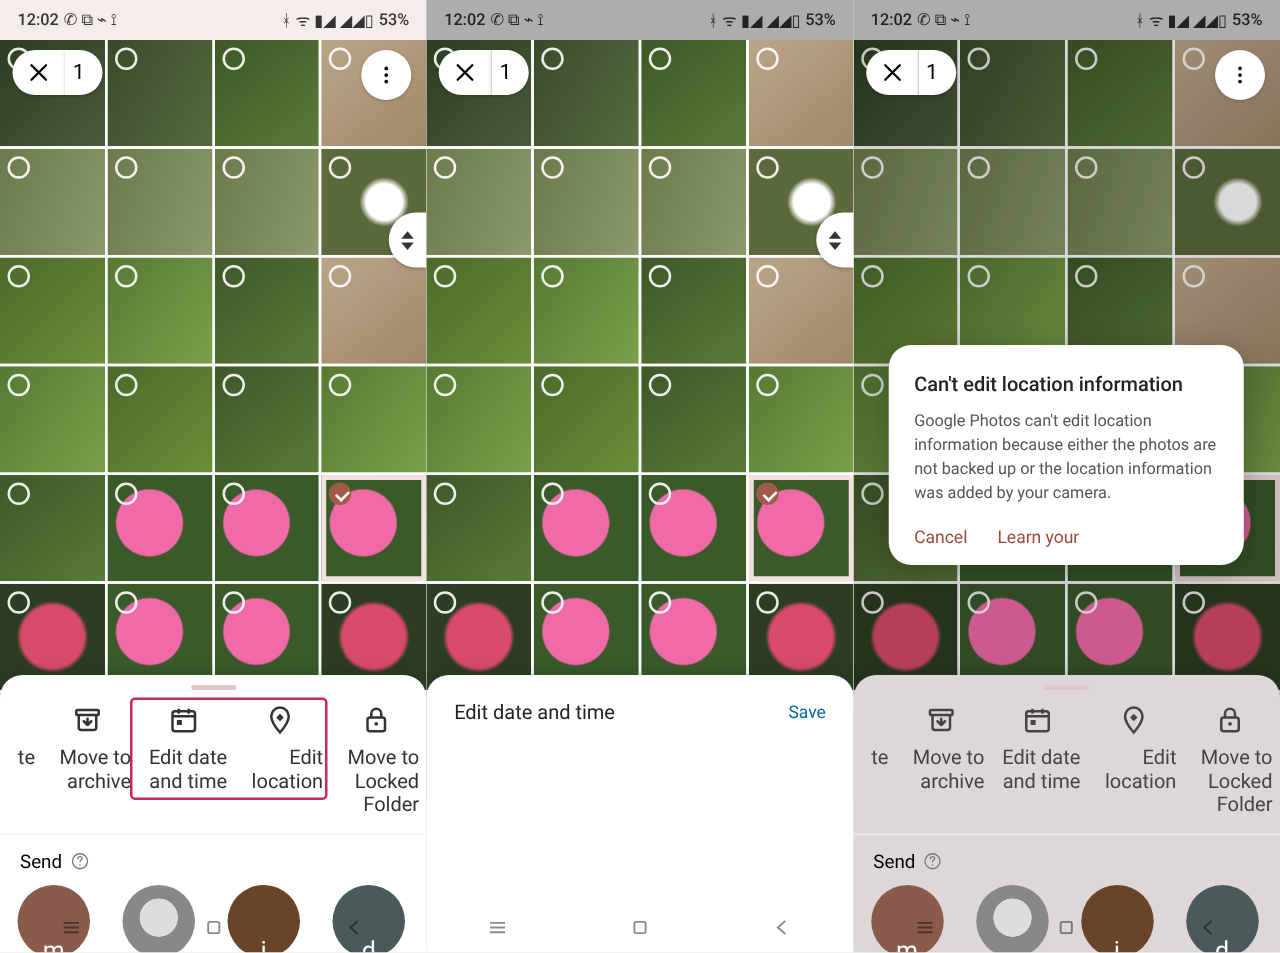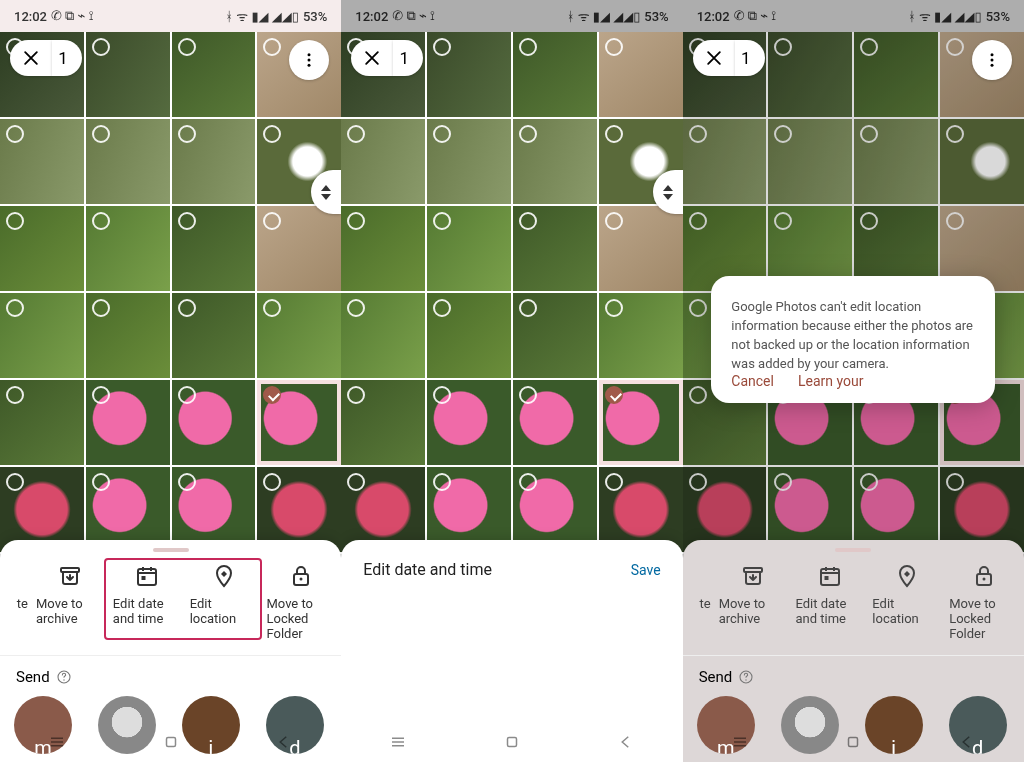--- a/index.html
+++ b/index.html
@@ -41,21 +41,21 @@
   .moremenu svg { width: 18px; height: 18px; }
   
   .scrollfab { position: absolute; right: 0; top: 170px; width: 30px; height: 44px; background: #fff; border-radius: 22px 0 0 22px; display: flex; flex-direction: column; align-items: center; justify-content: center; z-index: 15; box-shadow: 0 1px 3px rgba(0,0,0,.25); }
   .scrollfab::before, .scrollfab::after { content: ""; border-left: 5px solid transparent; border-right: 5px solid transparent; }
   .scrollfab::before { border-bottom: 6px solid #333; margin-bottom: 3px; }
   .scrollfab::after { border-top: 6px solid #333; }
   
   .sheet { position: absolute; left: 0; right: 0; bottom: 0; background: #fff; border-radius: 18px 18px 0 0; z-index: 30; box-shadow: 0 -2px 12px rgba(0,0,0,.15); }
   .handle { width: 36px; height: 4px; border-radius: 2px; background: #e0c8c8; margin: 8px auto 4px; }
   .actionrow { display: flex; padding: 8px 2px 14px; }
-  .action { flex: 1; display: flex; flex-direction: column; align-items: center; gap: 8px; font-size: 13px; color: #333; text-align: left; padding: 0 4px; }
+  .action { flex: 1; display: flex; flex-direction: column; align-items: center; gap: 8px; font-size: 16px; color: #333; text-align: right; padding: 0 4px; }
   .action svg { width: 24px; height: 24px; }
   .actionrow.partial .action:first-child { flex: 0 0 30px; align-items: flex-end; }
   .hl { position: absolute; border: 2px solid #c7285a; border-radius: 4px; pointer-events: none; }
   .divider { height: 1px; background: #eee; margin: 0 0 0 0; }
   .sendrow { display: flex; align-items: center; gap: 6px; padding: 12px 16px 10px; font-size: 15px; color: #000000; }
   .sendrow svg { width: 16px; height: 16px; color: #777; }
   .avatars { display: flex; gap: 26px; padding: 0 14px 0; }
   .av { width: 58px; height: 58px; border-radius: 50%; position: relative; display: flex; align-items: flex-end; justify-content: center; color: #fff; font-size: 20px; overflow: hidden; }
   .av span { transform: translateY(6px); }
   .av.a1 { background: #8a5a4a; }
@@ -71,21 +71,21 @@
   .sheet2 .titlebar .ttl { font-size: 16px; color: #222; }
   .sheet2 .titlebar .save { font-size: 14px; color: #0369a1; }
   .dtrow { display: flex; align-items: center; gap: 20px; padding: 14px 22px; font-size: 15px; color: #333; }
   .dtrow svg { width: 22px; height: 22px; color: #a0504a; }
   
   .screen.s3 .grid { filter: brightness(.85); }
   .sheet.dim { background: #ddd7d7; }
   .sheet.dim .action { color: #444; }
   .dialog { position: absolute; left: 50%; transform: translateX(-50%); top: 276px; width: 284px; background: #fff; border-radius: 18px; padding: 22px 20px 14px; z-index: 50; box-shadow: 0 4px 24px rgba(0,0,0,.25); }
   .dialog h3 { font-size: 16px; font-weight: 500; color: #222; margin-bottom: 12px; }
-  .dialog p { font-size: 13px; line-height: 1.45; color: #555; }
+  .dialog p { font-size: 13px; line-height: 1.45; color: #555; margin-bottom: 18px; }
   .dlgbtns { display: flex; gap: 24px; font-size: 14px; }
   .dlgbtns span { color: #9a4a3a; }
   .sheet1 { height: 222px; padding-bottom: 40px; }
 </style>
 </head>
 <body>
 
 <svg width="0" height="0" style="position:absolute">
   <symbol id="i-close" viewBox="0 0 24 24">
       <path d="M5 5l14 14M19 5L5 19" stroke="currentColor" stroke-width="2.2" stroke-linecap="round"></path>
@@ -712,20 +712,21 @@
       <div class="av a3">
             <span>j</span>
           </div>
       <div class="av a4">
             <span>d</span>
           </div>
     </div>
   </div>
 
   <div class="dialog">
+    <h3>Can't edit location information</h3>
     <p>Google Photos can't edit location information because either the photos are not backed up or the location information was added by your camera.</p>
     <div class="dlgbtns">
       <span>Cancel</span>
       <span>Learn your</span>
     </div>
   </div>
 
   <div class="navbar">
     <svg>
           <use href="#i-nav-menu"></use>

